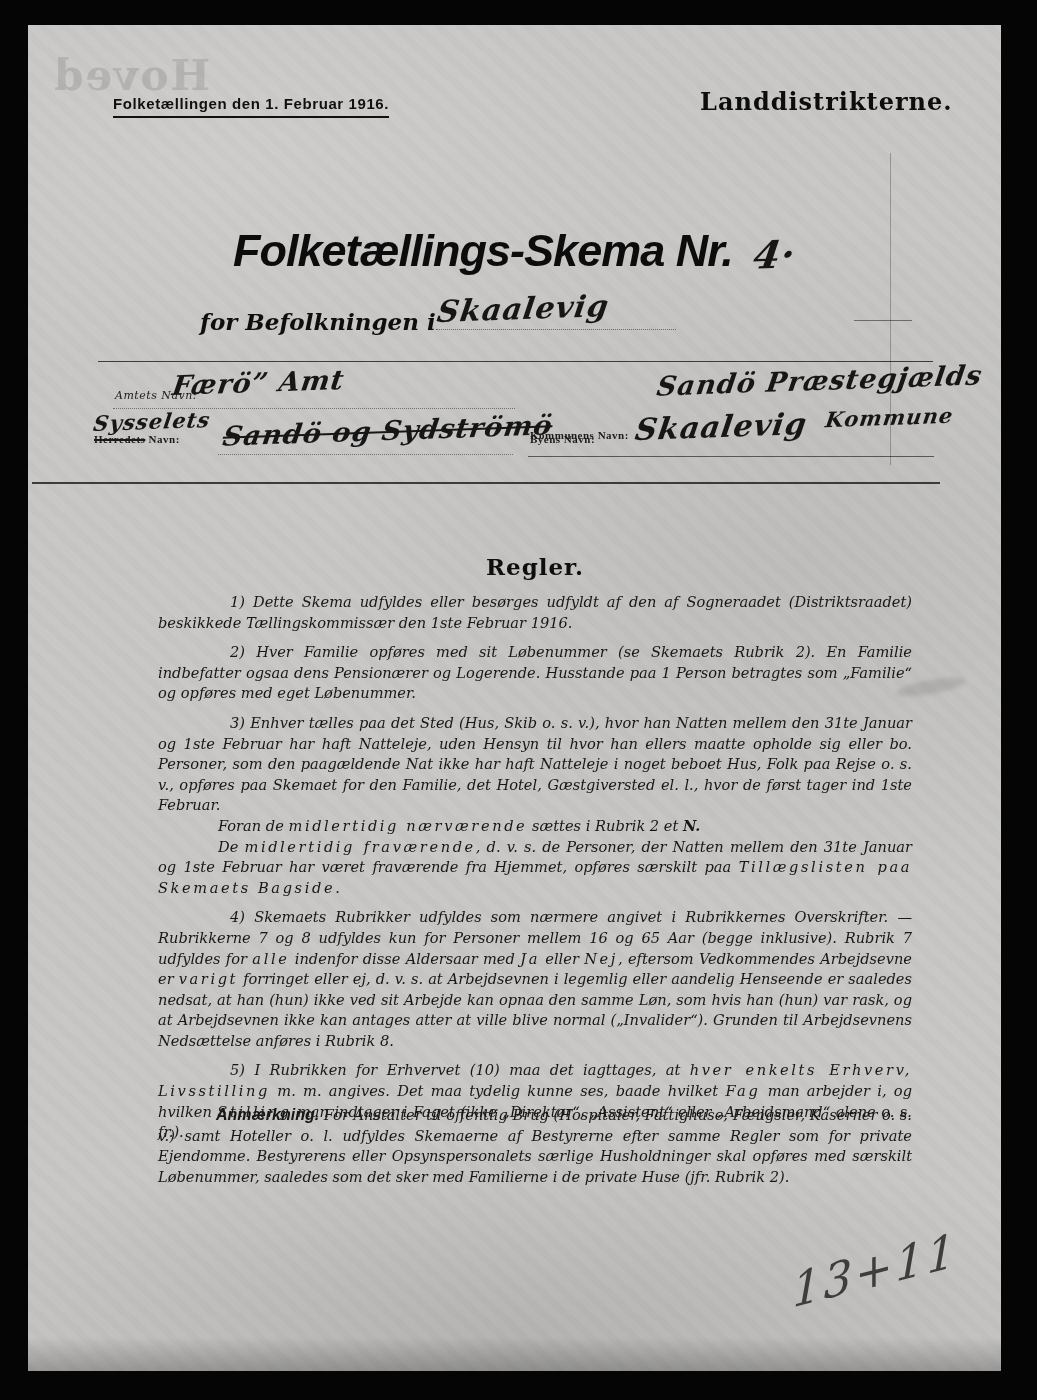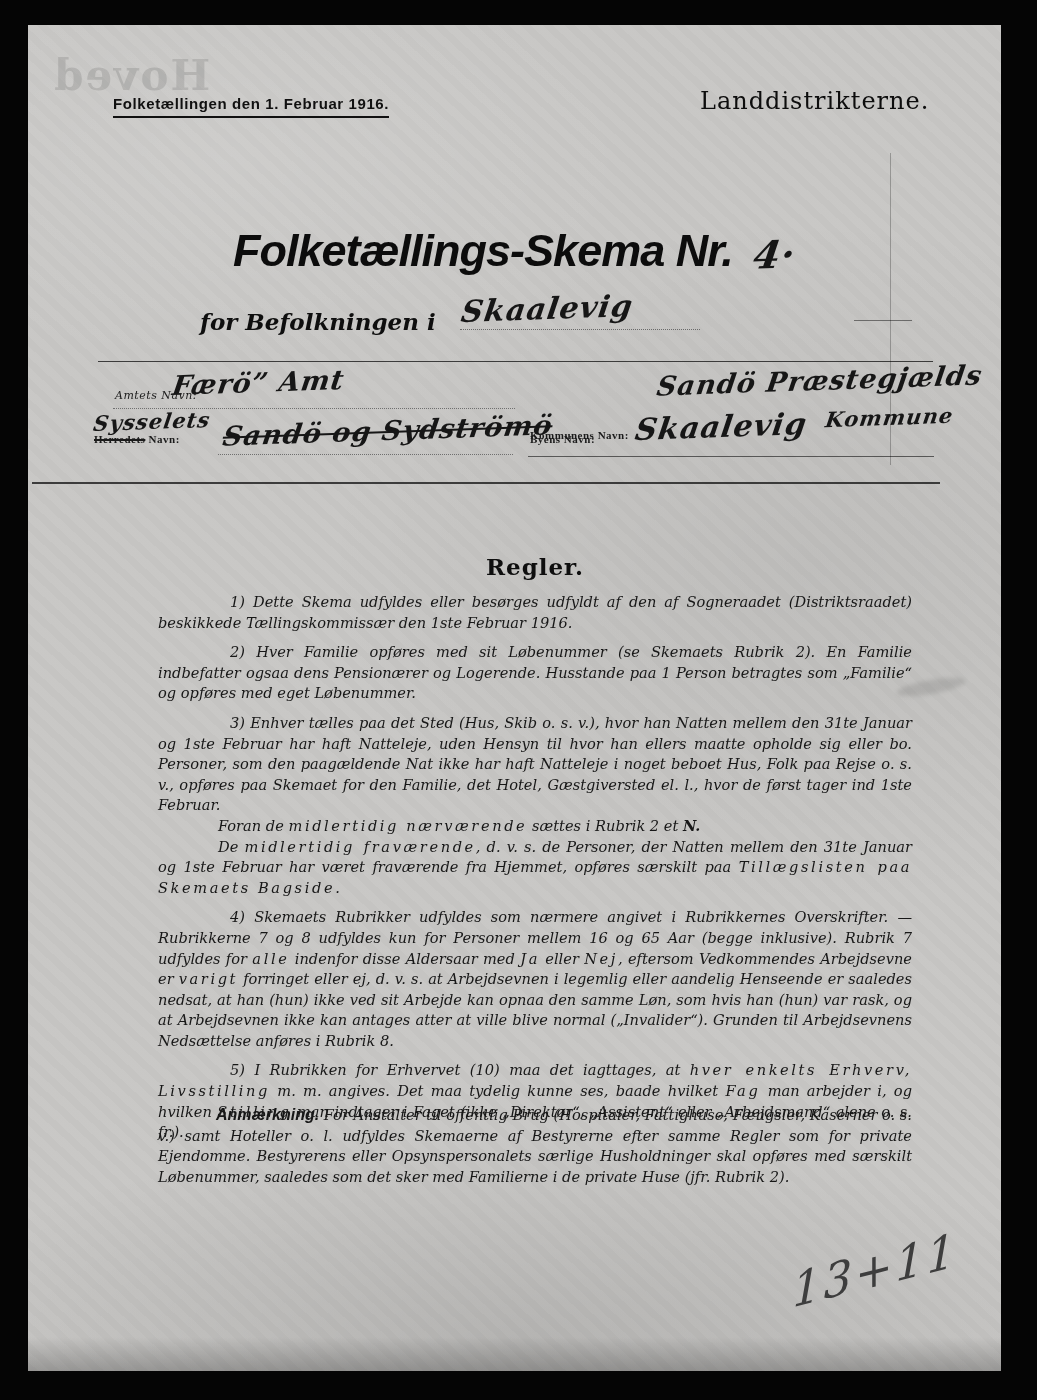--- a/index.html
+++ b/index.html
@@ -11,30 +11,30 @@
            radial-gradient(ellipse 600px 300px at 20% 10%, rgba(255,255,255,0.10), rgba(255,255,255,0) 70%),
            radial-gradient(ellipse 700px 500px at 80% 40%, rgba(0,0,0,0.05), rgba(0,0,0,0) 70%),
            radial-gradient(ellipse 900px 300px at 50% 98%, rgba(0,0,0,0.10), rgba(0,0,0,0) 70%),
            repeating-linear-gradient(43deg, rgba(0,0,0,0.014) 0 7px, rgba(255,255,255,0.012) 7px 15px);}
   #paper:after{content:"";position:absolute;left:0;right:0;bottom:0;height:34px;
          background:linear-gradient(to bottom, rgba(0,0,0,0) , rgba(0,0,0,0.22));}
   .abs{position:absolute;}
   
   .hdr-left{font-family:"Liberation Sans", sans-serif;font-weight:bold;font-size:15px;
             letter-spacing:0.6px;border-bottom:2px solid #101010;padding-bottom:4px;color:#101010;}
-  .hdr-right{font-family:"DejaVu Serif", serif;font-weight:normal;font-size:24px;letter-spacing:1px;color:#0d0d0d;}
+  .hdr-right{font-family:"DejaVu Serif", serif;font-weight:bold;font-size:24px;letter-spacing:1px;color:#0d0d0d;}
   .bleed{font-family:"DejaVu Serif", serif;font-weight:bold;font-size:42px;color:rgba(45,45,45,0.14);
          transform:scaleX(-1);letter-spacing:2px;}
   .title{width:100%;text-align:center;font-family:"Liberation Sans", sans-serif;
          font-style:italic;font-weight:bold;font-size:45px;letter-spacing:-1px;color:#0c0c0c;white-space:nowrap;}
   .hw{font-family:"DejaVu Serif", serif;font-style:italic;font-weight:bold;color:#161616;
       transform:skewX(-10deg) rotate(-2deg);display:inline-block;letter-spacing:1px;}
   .title .hw-nr{font-size:38px;vertical-align:-2px;}
   .subtitle{display:flex;align-items:baseline;font-style:italic;font-weight:bold;font-size:23px;
-            color:#0e0e0e;white-space:nowrap;gap:24px;}
+            color:#0e0e0e;white-space:nowrap;}
   .subtitle .fill{flex:0 0 240px;border-bottom:1px dotted #6a6a6a;position:relative;height:28px;}
   .subtitle .fill .hw{position:absolute;left:2px;top:-10px;font-size:30px;}
   .rule{background:rgba(25,25,25,0.8);}
   .flabel{font-size:11px;letter-spacing:0.5px;color:#1b1b1b;}
   .flabel.it{font-style:italic;}
   .flabel.bd{font-weight:bold;font-family:"Liberation Serif", serif;}
   .struck{text-decoration:line-through;text-decoration-thickness:2px;}
   .dotline{border-bottom:1px dotted #6f6f6f;height:1px;}
   .solline{border-bottom:1px solid rgba(0,0,0,0.55);height:1px;}
   .fval{font-size:27px;white-space:nowrap;}

